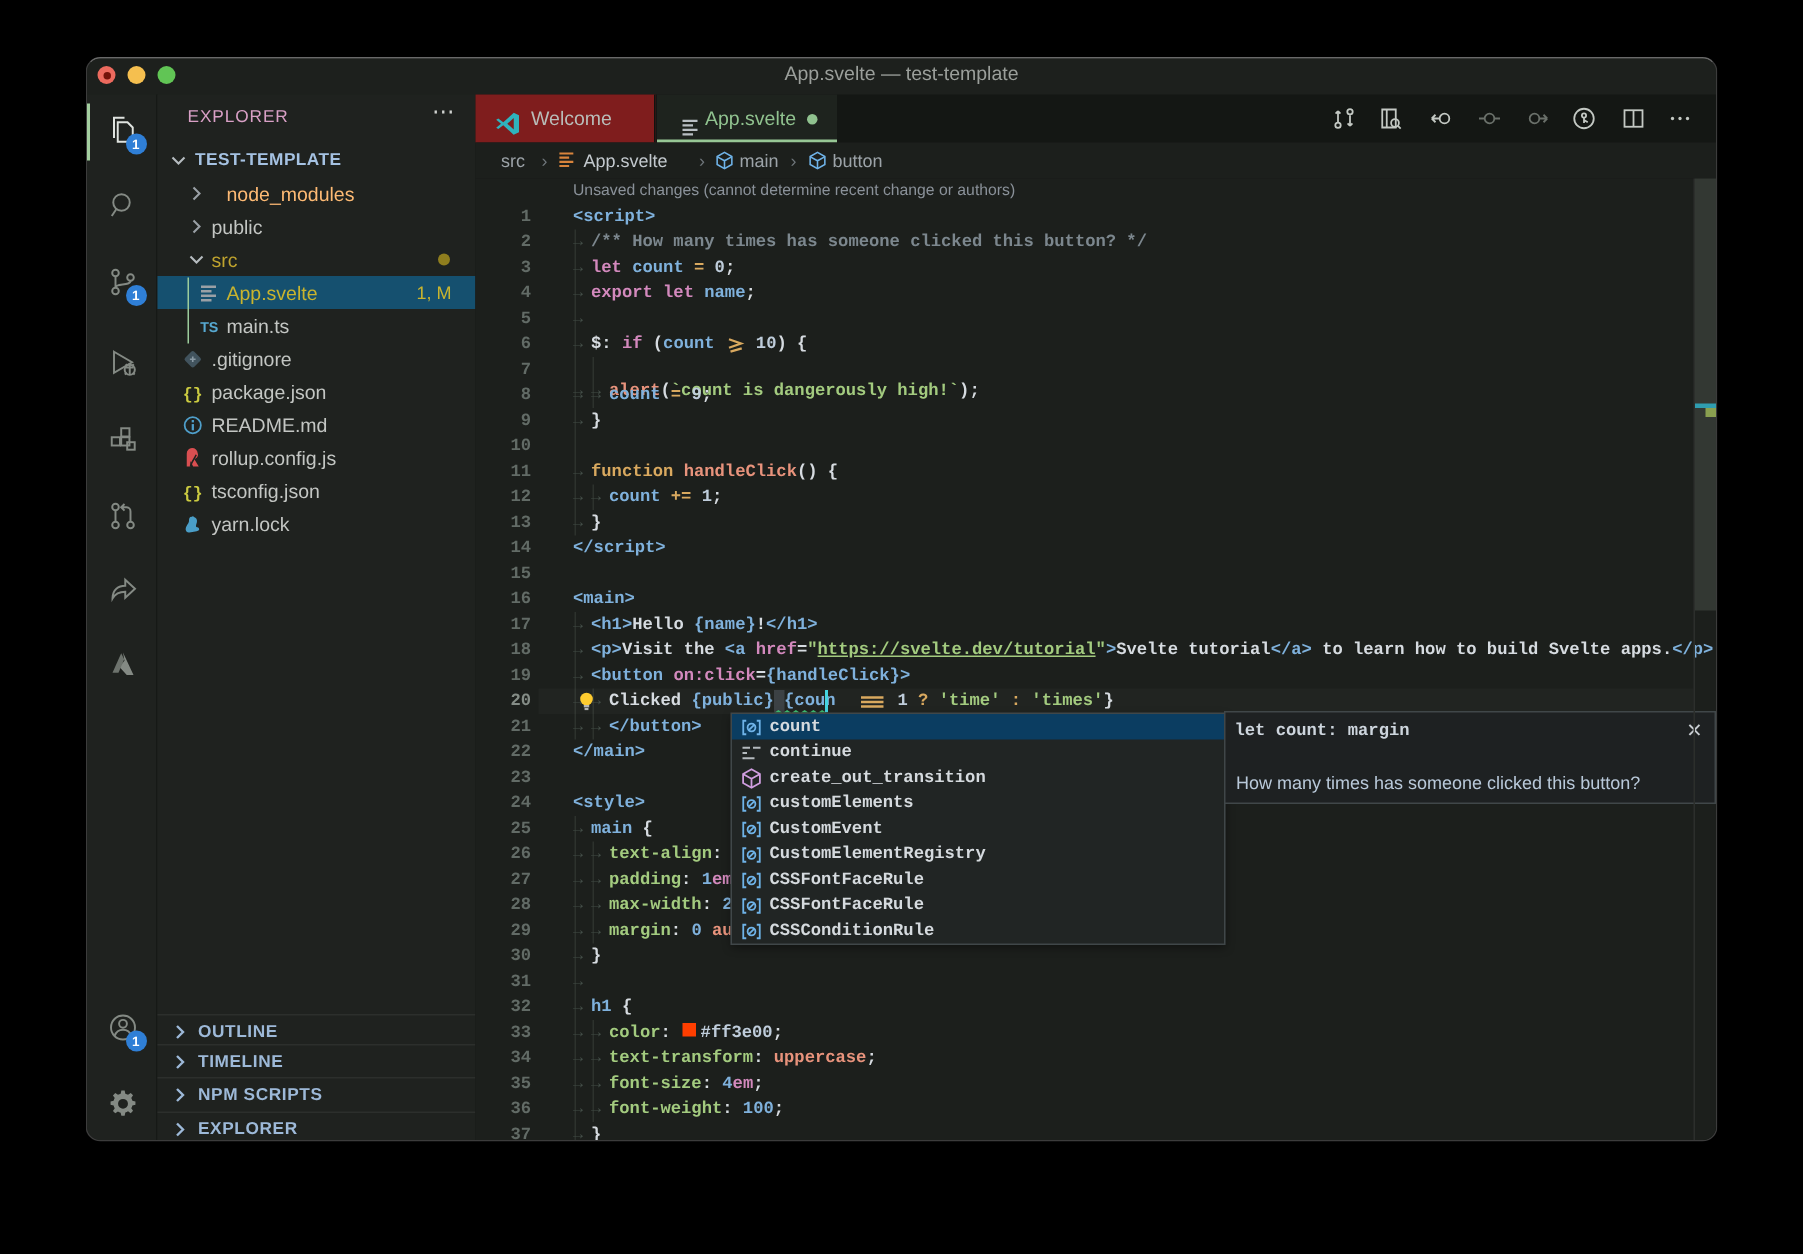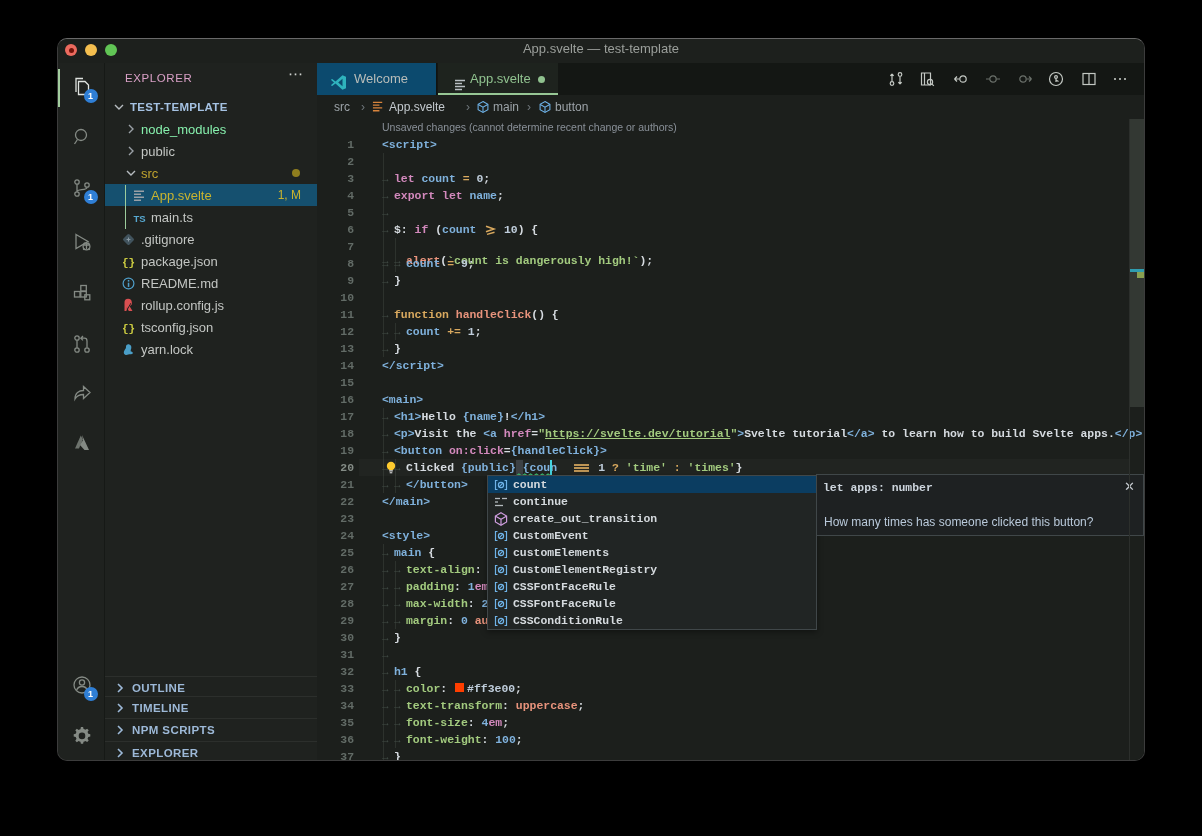--- a/index.html
+++ b/index.html
@@ -124,21 +124,21 @@
     <div class="trow" style="top:33px;">
         <span style="margin-left:6px"><svg class="tw" width="16" height="16" viewBox="0 0 16 16">
             <path d="M4 6 L8 10 L12 6" fill="none" stroke="#b6bcc0" stroke-width="1.4"></path>
           </svg></span>
         <span class="sect" style="margin-left:3px">TEST-TEMPLATE</span>
       </div>
 <div class="trow" style="top:55px;">
         <span style="margin-left:18px"><svg class="tw" width="16" height="16" viewBox="0 0 16 16">
             <path d="M6 4 L10 8 L6 12" fill="none" stroke="#9aa0a6" stroke-width="1.4"></path>
           </svg></span>
-        <span class="fn" style="color:#86efac;margin-left:2px">node_modules</span>
+        <span class="fn" style="color:#fdba74;margin-left:12px">node_modules</span>
       </div>
 <div class="trow" style="top:77px;">
         <span style="margin-left:18px"><svg class="tw" width="16" height="16" viewBox="0 0 16 16">
             <path d="M6 4 L10 8 L6 12" fill="none" stroke="#9aa0a6" stroke-width="1.4"></path>
           </svg></span>
         <span class="fn" style="margin-left:2px">public</span>
       </div>
 <div class="trow" style="top:99px;">
         <span style="margin-left:18px"><svg class="tw" width="16" height="16" viewBox="0 0 16 16">
             <path d="M4 6 L8 10 L12 6" fill="none" stroke="#b6bcc0" stroke-width="1.4"></path>
@@ -224,21 +224,21 @@
         <span>NPM SCRIPTS</span>
       </div>
       <div class="bsec" style="top:677.5px">
         <svg width="16" height="16" viewBox="0 0 16 16" style="margin:3px 0 0 7px">
           <path d="M6 4 L10 8 L6 12" fill="none" stroke="#9db9d8" stroke-width="1.6"></path>
         </svg>
         <span>EXPLORER</span>
       </div>
   </div>
   <div id="ed">
-    <div class="etab" style="left:0;width:120px;background:#0c4a6e;color:#b9bdb9;border-right:1px solid #101310">
+    <div class="etab" style="left:0;width:120px;background:#7f1d1d;color:#b9bdb9;border-right:1px solid #101310">
       <span style="position:absolute;left:13px;top:8px"><svg width="17" height="17" viewBox="0 0 17 17">
             <path d="M12.5 1.2 L16 2.8 V14.2 L12.4 15.8 L5.5 9.5 L2.2 12 L0.8 11.2 L4 8.5 L0.8 5.8 L2.2 5 L5.5 7.5 Z M12.5 4.7 L8.2 8.5 L12.5 12.3 Z" fill="#2fb3bd"></path>
           </svg></span>
       <span style="position:absolute;left:37px">Welcome</span>
     </div>
     <div class="etab" style="left:121px;width:120px;background:#1e231e;color:#90c28f;border-bottom:2px solid #97c795">
       <span style="position:absolute;left:16px;top:9px"><svg width="14" height="14" viewBox="0 0 14 14">
             <g stroke="#b9bfc3" stroke-width="1.5">
               <line x1="1" y1="2.5" x2="11" y2="2.5"></line>
               <line x1="1" y1="5.5" x2="8" y2="5.5"></line>
@@ -327,20 +327,21 @@
 <div class="ig" style="left:78px;top:119px;height:34px"></div>
 <div class="ig" style="left:78px;top:204px;height:17px"></div>
 <div class="ig" style="left:78px;top:340px;height:34px"></div>
 <div class="ig" style="left:78px;top:442px;height:68px"></div>
 <div class="ig" style="left:78px;top:561px;height:68px"></div>
       <div style="position:absolute;left:42px;top:340px;right:15px;height:17px;background:rgba(255,255,255,0.025)"></div>
       <div style="position:absolute;left:198.89999999999998px;top:341px;width:7px;height:15px;background:#3c4144"></div>
       <div class="ln" style="top:17px;color:#626b66">1</div>
 <div class="cl" style="top:17px"><span style="color:#7fb1dc">&lt;script&gt;</span></div>
 <div class="ln" style="top:34px;color:#626b66">2</div>
+<div class="cl" style="top:34px"><i class="w">→</i><span style="color:#7c878e">/** How many times has someone clicked this button? */</span></div>
 <div class="ln" style="top:51px;color:#626b66">3</div>
 <div class="cl" style="top:51px"><i class="w">→</i><span style="color:#d389bd">let </span><span style="color:#7fb1dc">count </span><span style="color:#d9a95f">= </span><span style="color:#bfcddb">0</span><span style="color:#d6dbe0">;</span></div>
 <div class="ln" style="top:68px;color:#626b66">4</div>
 <div class="cl" style="top:68px"><i class="w">→</i><span style="color:#d389bd">export let </span><span style="color:#7fb1dc">name</span><span style="color:#d6dbe0">;</span></div>
 <div class="ln" style="top:85px;color:#626b66">5</div>
 <div class="cl" style="top:85px"><i class="w">→</i></div>
 <div class="ln" style="top:102px;color:#626b66">6</div>
 <div class="cl" style="top:102px"><i class="w">→</i><span style="color:#d6dbe0">$: </span><span style="color:#d389bd">if </span><span style="color:#d6dbe0">(</span><span style="color:#7fb1dc">count </span><svg class="lg" width="13.8" height="17" viewBox="0 0 13.8 17">
             <path d="M3 5.2 L11 8 L3 10.8" fill="none" stroke="#d9a95f" stroke-width="1.5"></path>
             <path d="M4 13.4 L11.5 11.2" fill="none" stroke="#d9a95f" stroke-width="1.5"></path>
@@ -454,31 +455,31 @@
             <span>create_out_transition</span>
           </div>
 <div class="srow">
             <svg class="si" width="16" height="16" viewBox="0 0 16 16">
               <g fill="none" stroke="#6fb3e8" stroke-width="1.2">
                 <path d="M4.5 3.5 h-2 v9 h2 M11.5 3.5 h2 v9 h-2"></path>
                 <circle cx="8" cy="8" r="2.6"></circle>
                 <path d="M6.2 9.8 L9.8 6.2"></path>
               </g>
             </svg>
+            <span>customElements</span>
+          </div>
+<div class="srow">
+            <svg class="si" width="16" height="16" viewBox="0 0 16 16">
+              <g fill="none" stroke="#6fb3e8" stroke-width="1.2">
+                <path d="M4.5 3.5 h-2 v9 h2 M11.5 3.5 h2 v9 h-2"></path>
+                <circle cx="8" cy="8" r="2.6"></circle>
+                <path d="M6.2 9.8 L9.8 6.2"></path>
+              </g>
+            </svg>
             <span>CustomEvent</span>
-          </div>
-<div class="srow">
-            <svg class="si" width="16" height="16" viewBox="0 0 16 16">
-              <g fill="none" stroke="#6fb3e8" stroke-width="1.2">
-                <path d="M4.5 3.5 h-2 v9 h2 M11.5 3.5 h2 v9 h-2"></path>
-                <circle cx="8" cy="8" r="2.6"></circle>
-                <path d="M6.2 9.8 L9.8 6.2"></path>
-              </g>
-            </svg>
-            <span>customElements</span>
           </div>
 <div class="srow">
             <svg class="si" width="16" height="16" viewBox="0 0 16 16">
               <g fill="none" stroke="#6fb3e8" stroke-width="1.2">
                 <path d="M4.5 3.5 h-2 v9 h2 M11.5 3.5 h2 v9 h-2"></path>
                 <circle cx="8" cy="8" r="2.6"></circle>
                 <path d="M6.2 9.8 L9.8 6.2"></path>
               </g>
             </svg>
             <span>CustomElementRegistry</span>
@@ -508,21 +509,21 @@
               <g fill="none" stroke="#6fb3e8" stroke-width="1.2">
                 <path d="M4.5 3.5 h-2 v9 h2 M11.5 3.5 h2 v9 h-2"></path>
                 <circle cx="8" cy="8" r="2.6"></circle>
                 <path d="M6.2 9.8 L9.8 6.2"></path>
               </g>
             </svg>
             <span>CSSConditionRule</span>
           </div>
         </div>
       <div id="det">
-        <div style="position:absolute;left:6px;top:6px;font:700 11.45px 'Liberation Mono',monospace;color:#cdd5dd">let apps: number</div>
+        <div style="position:absolute;left:6px;top:6px;font:700 11.45px 'Liberation Mono',monospace;color:#cdd5dd">let count: margin</div>
         <div style="position:absolute;right:8px;top:4px;color:#c8cdd2;font-size:13px">✕</div>
         <div style="position:absolute;left:7px;top:40px;font-size:12px;color:#b9c9da">How many times has someone clicked this button?</div>
       </div>
       <div style="position:absolute;right:14px;top:0;bottom:0;width:1px;background:#2c2f2c"></div>
       <div style="position:absolute;right:0;top:0;width:14px;height:288px;background:#333833"></div>
       <div style="position:absolute;right:0;top:150px;width:14px;height:2.5px;background:#2f9db0"></div>
       <div style="position:absolute;right:0;top:152.5px;width:7px;height:6px;background:#8aa050"></div>
     </div>
   </div>
 </div>

